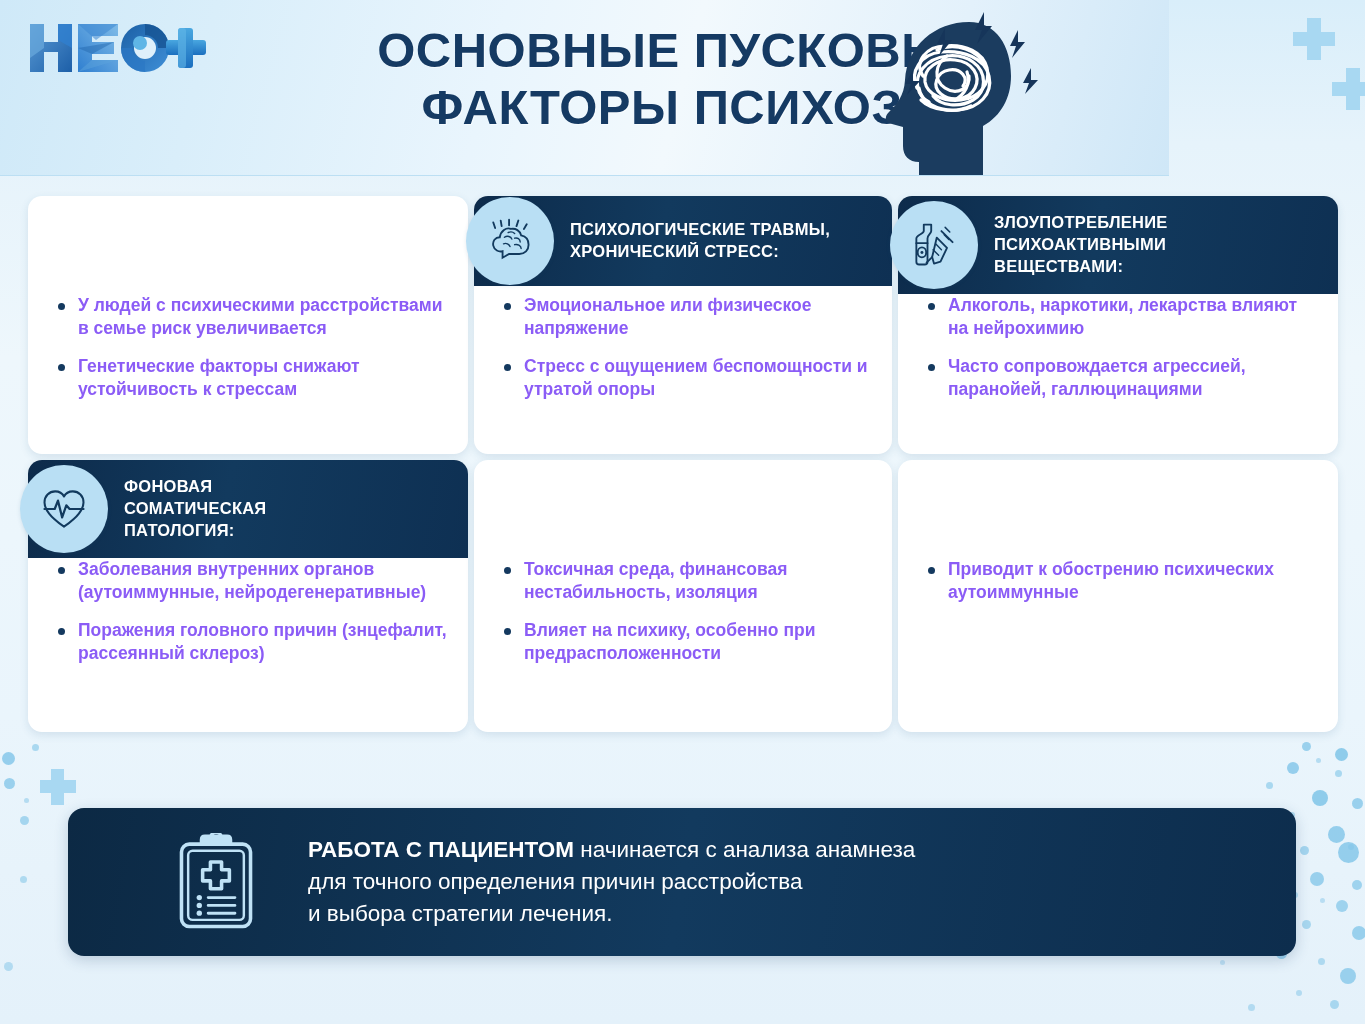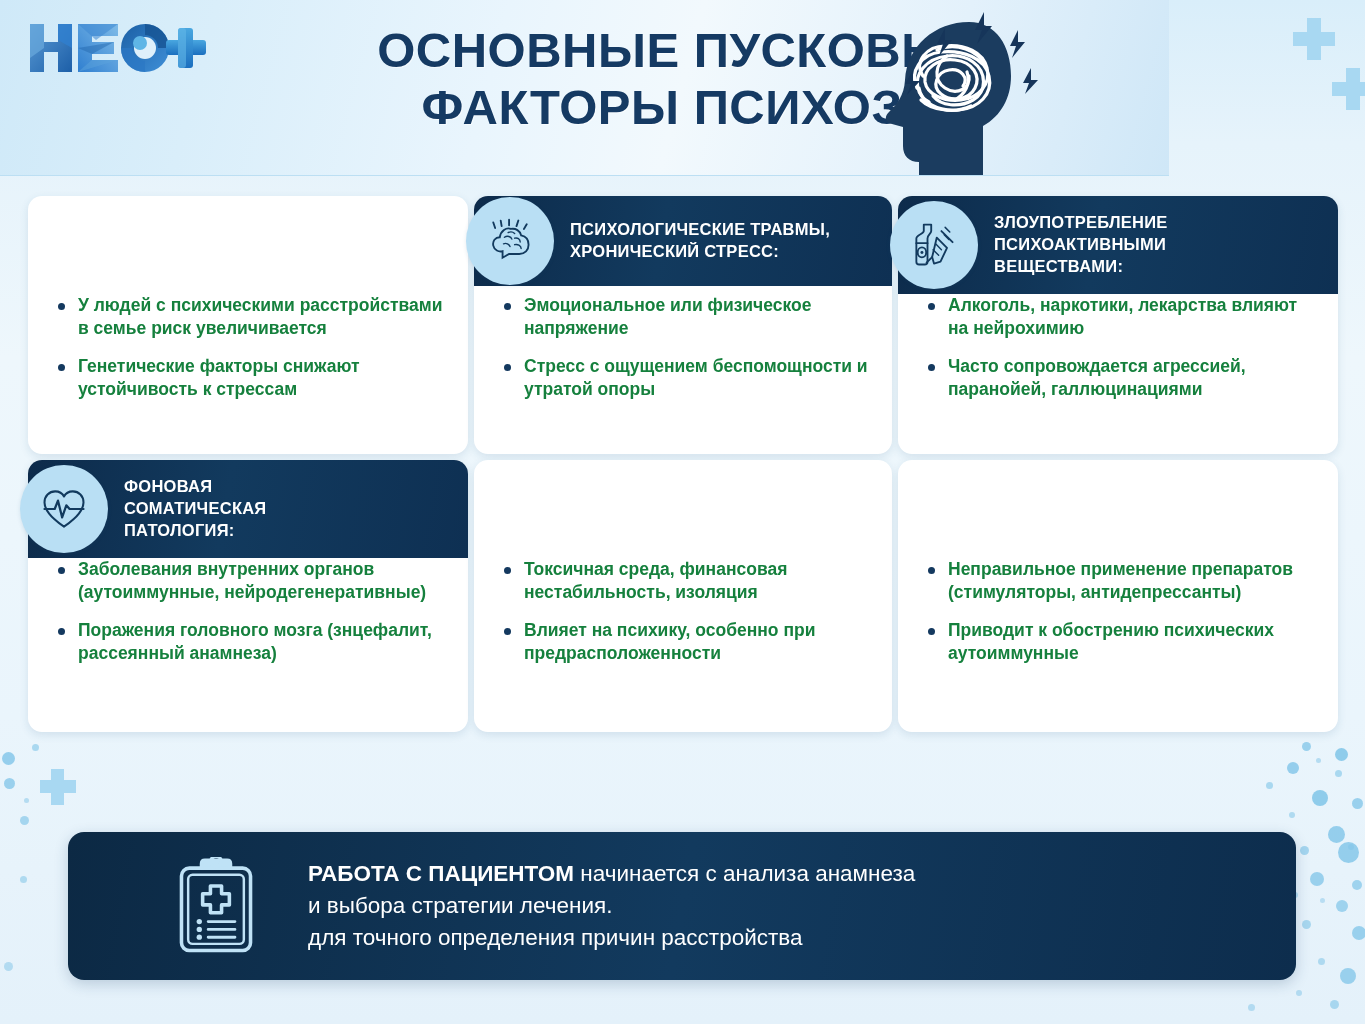--- a/index.html
+++ b/index.html
@@ -147,21 +147,21 @@
   .card-body {
     padding: 6px 20px 0 26px;
     position: relative;
     z-index: 2;
   }
   .bullet-list { list-style: none; }
   .bullet-item {
     position: relative;
     padding-left: 24px;
     margin-bottom: 14px;
-    color: #15803d;
+    color: #8b5cf6;
     font-size: 17.5px;
     font-weight: 600;
     line-height: 1.34;
   }
   .bullet-item::before {
     content: "";
     position: absolute;
     left: 4px; top: 9px;
     width: 7px; height: 7px;
     border-radius: 50%;
@@ -173,21 +173,20 @@
     position: absolute;
     left: 68px; top: 808px;
     width: 1228px;
     height: 148px;
     border-radius: 16px;
     background: linear-gradient(100deg, #0c2944 0%, #123a5e 50%, #0d2d4d 100%);
     box-shadow: 0 4px 14px rgba(30,70,110,0.22);
     display: flex;
     align-items: center;
     z-index: 4;
-    margin-top: 24px;
   }
   .footer-icon {
     width: 100px;
     margin-left: 98px;
     margin-right: 42px;
     flex: none;
     display: flex;
     align-items: center;
     justify-content: center;
   }
@@ -423,38 +422,37 @@
         </div>
         <div class="card-title">
           <div>ФОНОВАЯ</div>
           <div>СОМАТИЧЕСКАЯ</div>
           <div>ПАТОЛОГИЯ:</div>
         </div>
       </div>
       <div class="card-body">
         <ul class="bullet-list">
           <li class="bullet-item">Заболевания внутренних органов (аутоиммунные, нейродегенеративные)</li>
-          <li class="bullet-item">Поражения головного мозга (знцефалит, рассеянный анамнеза)</li>
+          <li class="bullet-item">Поражения головного причин (знцефалит, рассеянный склероз)</li>
         </ul>
       </div>
     </div>
 
     <div class="card tall">
       <div class="card-body">
         <ul class="bullet-list">
           <li class="bullet-item">Токсичная среда, финансовая нестабильность, изоляция</li>
           <li class="bullet-item">Влияет на психику, особенно при предрасположенности</li>
         </ul>
       </div>
     </div>
 
     <div class="card tall">
       <div class="card-body">
         <ul class="bullet-list">
-          <li class="bullet-item">Неправильное применение препаратов (стимуляторы, антидепрессанты)</li>
           <li class="bullet-item">Приводит к обострению психических аутоиммунные</li>
         </ul>
       </div>
     </div>
   </div>
 
   <div class="footer-banner">
     <div class="footer-icon">
       <svg viewBox="0 0 70 88" width="78" height="98" fill="none" stroke="#bfe2f6" stroke-width="3.2" stroke-linecap="round" stroke-linejoin="round">
         <rect x="4" y="10" width="62" height="74" rx="7"></rect>
@@ -465,18 +463,18 @@
         <circle cx="20" cy="58" r="2.4" fill="#bfe2f6" stroke="none"></circle>
         <circle cx="20" cy="65" r="2.4" fill="#bfe2f6" stroke="none"></circle>
         <circle cx="20" cy="72" r="2.4" fill="#bfe2f6" stroke="none"></circle>
         <path d="M28 58 H52 M28 65 H52 M28 72 H52" stroke-width="2.6"></path>
       </svg>
     </div>
     <div class="footer-text">
       <div>
         <b>РАБОТА С ПАЦИЕНТОМ</b><span> начинается с анализа анамнеза</span>
       </div>
+      <div>для точного определения причин расстройства</div>
       <div>и выбора стратегии лечения.</div>
-      <div>для точного определения причин расстройства</div>
     </div>
   </div>
 
 </div>
 
 </body></html>

